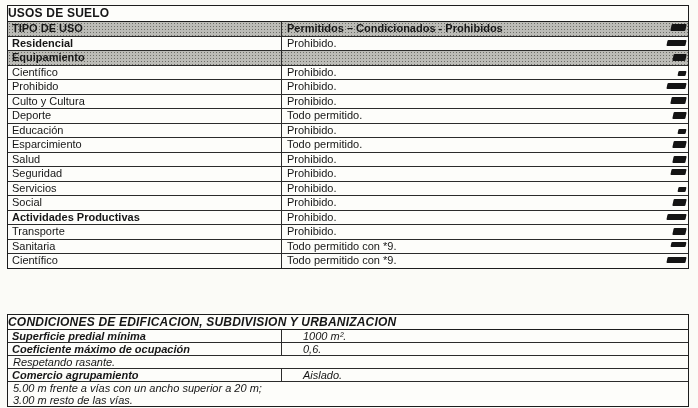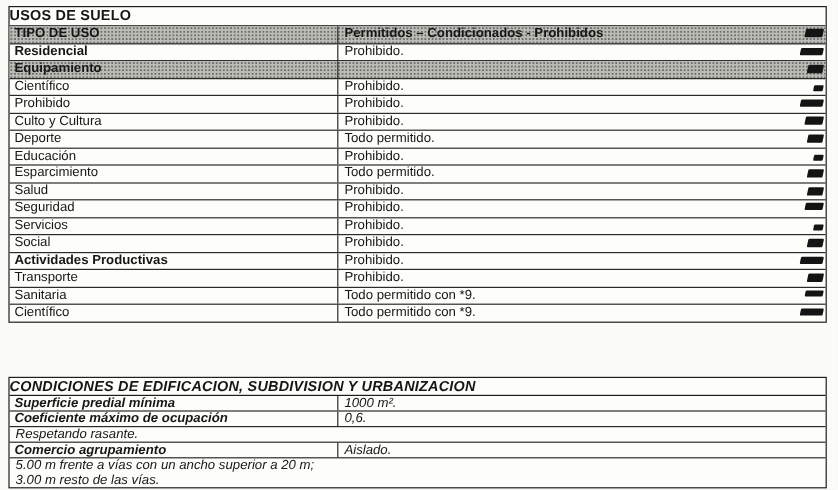--- a/index.html
+++ b/index.html
@@ -18,21 +18,21 @@
   .t1{top:5px;}
   .t2{top:314px;font-style:italic;}
   .title{
     text-align:left;font-weight:bold;font-size:12px;line-height:15px;
     border-bottom:1px solid #1d1d1d;letter-spacing:.2px;
   }
   .t2 .title{line-height:14px;}
   .row{display:flex;border-bottom:1px solid #2b2b2b;font-size:11px;}
   .row:last-child{border-bottom:none;}
   .t1 .row{height:13.5px;line-height:13.5px;}
-  .t2 .row{height:12px;line-height:12px;}
+  .t2 .row{height:12px;line-height:12px;gap:16px;}
   .t2 .row.multi{height:auto;min-height:24px;}
   .c1{
     width:274px;padding:0 4px;border-right:1px solid #2b2b2b;
     box-sizing:border-box;overflow:hidden;white-space:nowrap;
   }
   .c2{flex:1;padding:0 5px;position:relative;overflow:hidden;}
   .b{font-weight:bold;}
   .shaded{
     background-color:#bcbcb7;
     background-image:radial-gradient(#6e6e68 .7px, rgba(0,0,0,0) .9px);

